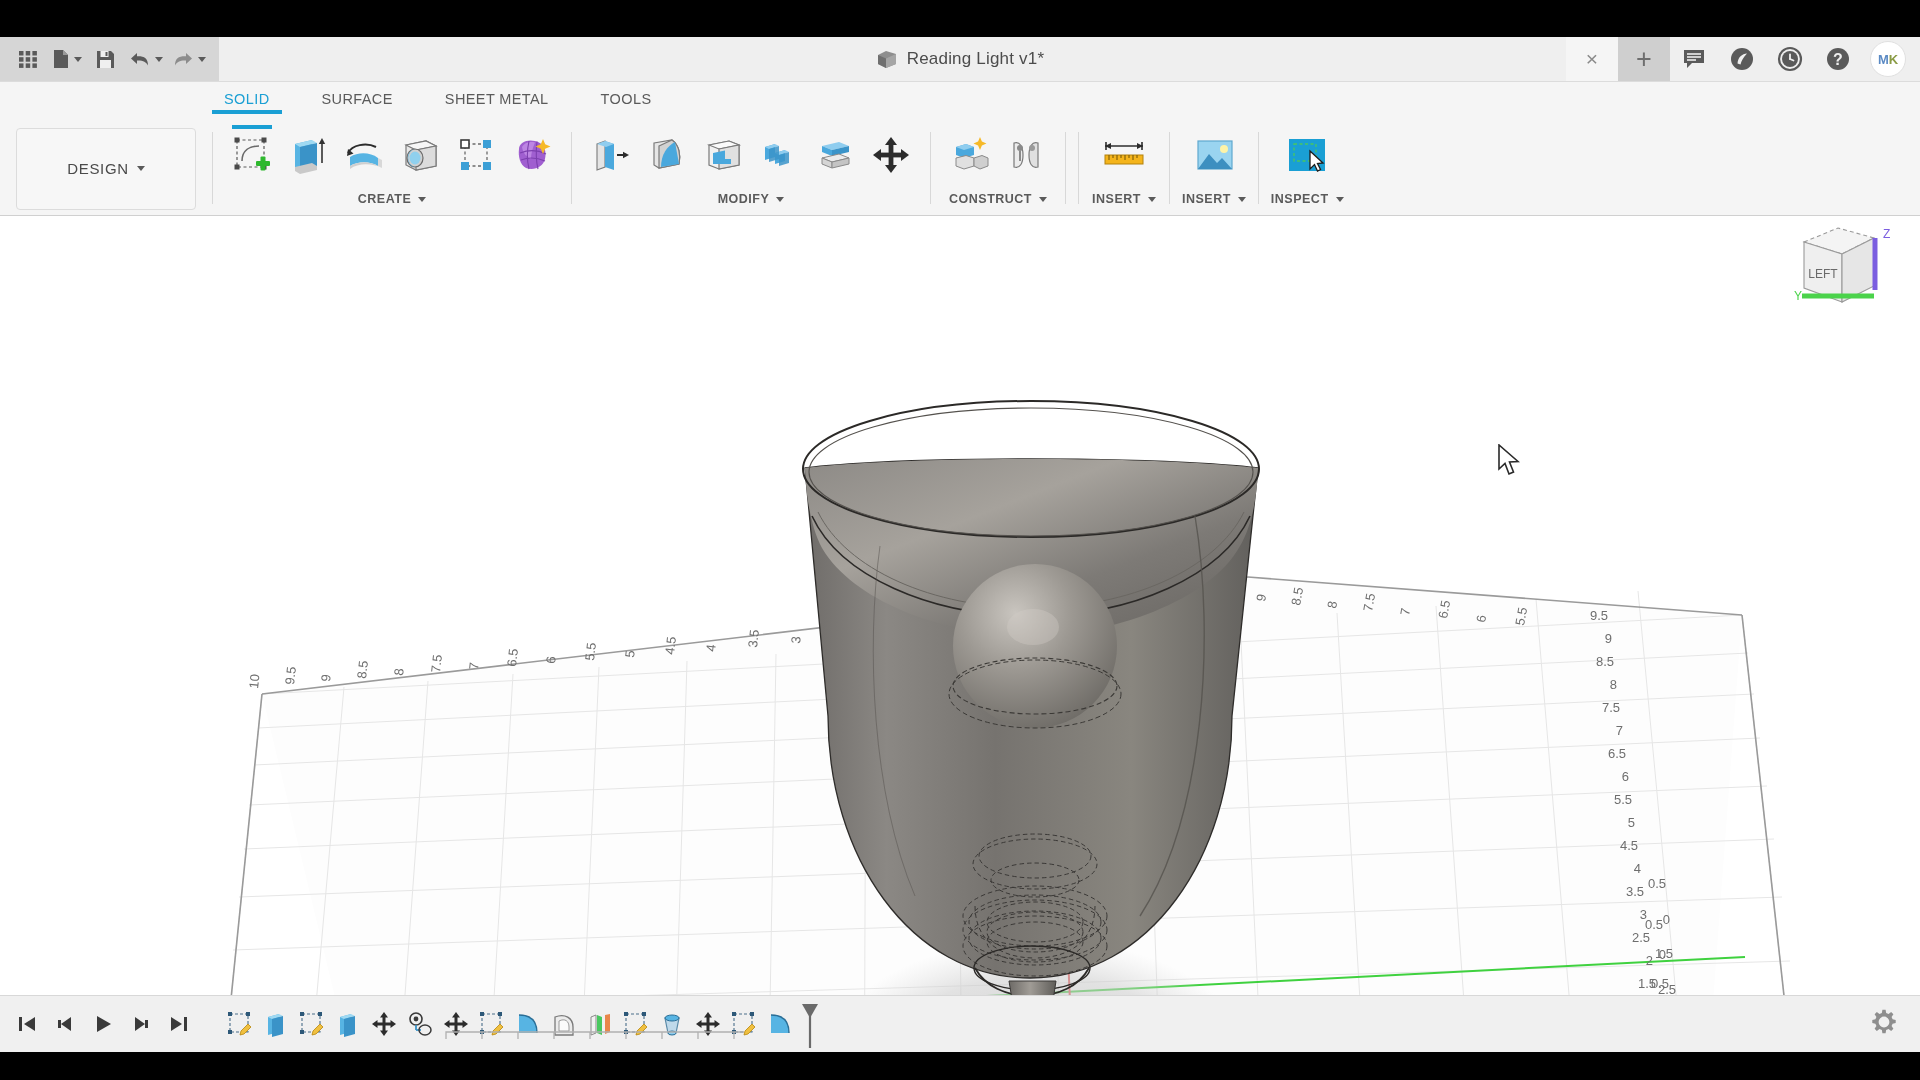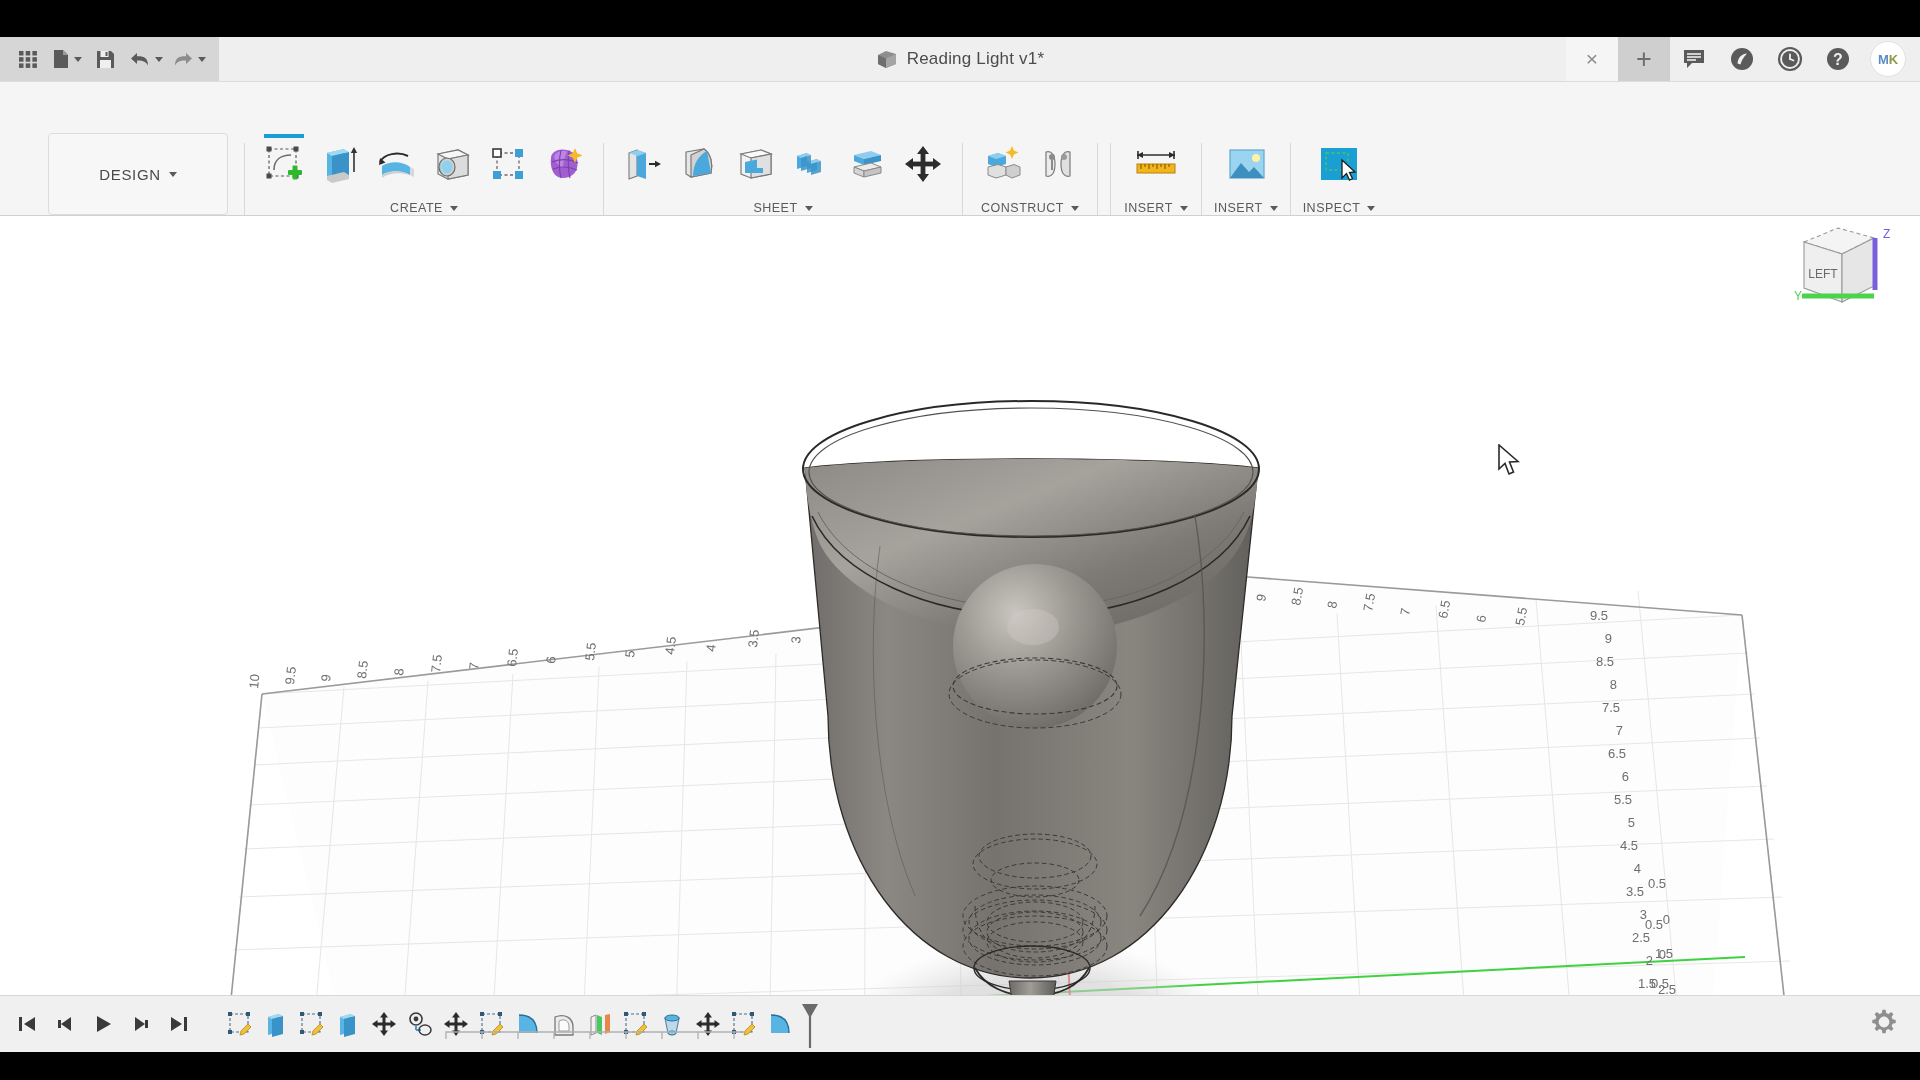--- a/index.html
+++ b/index.html
@@ -35,32 +35,32 @@
   #avatar span{color:#5b8ac4;}
 
   
   #ribbonwrap{position:relative;height:133px;background:#f5f5f5;border-bottom:1px solid #d0d0d0;}
   #tabs{position:absolute;left:198px;top:0;display:flex;gap:0;}
   .tab{padding:9px 26px 7px;font-size:14.5px;color:#5a5a5a;cursor:pointer;position:relative;
        letter-spacing:.4px;}
   .tab.active{color:#1a9fd4;}
   .tab.active::after{content:"";position:absolute;left:14px;right:14px;bottom:0;height:4px;background:#1a9fd4;}
 
-  #ribbon{position:absolute;left:0;top:32px;right:0;height:101px;display:flex;align-items:flex-end;margin-left:32px;}
+  #ribbon{position:absolute;left:0;top:32px;right:0;height:101px;display:flex;align-items:center;}
   #designbox{width:178px;height:80px;margin:8px 10px 0 16px;border:1px solid #dcdcdc;border-radius:4px;
              background:#f7f7f7;display:flex;align-items:center;justify-content:center;cursor:pointer;}
   #designbox .dtxt{font-size:15px;color:#4a4a4a;letter-spacing:.7px;}
   .group{display:flex;flex-direction:column;align-items:center;position:relative;padding:0 6px;}
   .grow{display:flex;align-items:flex-start;gap:2px;height:62px;padding-top:6px;}
   .gbtn{width:54px;height:58px;display:flex;align-items:flex-start;justify-content:center;
         cursor:pointer;border-radius:3px;padding-top:4px;}
   .gbtn.selected-top{position:relative;}
   .gbtn.selected-top::before{content:"";position:absolute;top:-4px;left:7px;right:7px;height:4px;background:#1a9fd4;}
   .glabel{font-size:12.5px;color:#5a5a5a;display:flex;align-items:center;gap:4px;
-          letter-spacing:.5px;margin-top:1px;}
+          letter-spacing:.5px;margin-top:1px;font-weight:bold;}
   .gsep{width:1px;height:72px;background:#d8d8d8;margin:6px 6px 0;}
 
   
   #canvas{position:relative;height:779px;background:#fff;overflow:hidden;}
   #gridsvg{position:absolute;left:0;top:0;}
   #cursor{position:absolute;left:1497px;top:228px;}
   #viewcube{position:absolute;right:18px;top:0px;width:120px;height:110px;}
 
   
   #timeline{position:relative;height:56px;background:#f0f0f0;border-top:1px solid #d8d8d8;
@@ -186,20 +186,26 @@
 
         <div id="avatar">
           <span>M</span>
             <span style="color:#8b9c46">K</span>
         </div>
       </div>
     </div>
 
     <div id="ribbonwrap">
 
+      <div id="tabs">
+        <div class="tab active">SOLID</div>
+        <div class="tab">SURFACE</div>
+        <div class="tab">SHEET METAL</div>
+        <div class="tab">TOOLS</div>
+      </div>
 
       <div id="ribbon">
 
         <div id="designbox">
           <span class="dtxt">DESIGN</span>
           <span class="caret" style="margin-left:8px;"></span>
         </div>
         <div class="gsep"></div>
 
         <div class="group">
@@ -341,21 +347,21 @@
                     <path d="M22 40 l6 -8 h-12 z"></path>
                   <path d="M4 22 l8 -6 v12 z"></path>
                     <path d="M40 22 l-8 -6 v12 z"></path>
                   <rect x="19.6" y="10" width="4.8" height="24"></rect>
                     <rect x="10" y="19.6" width="24" height="4.8"></rect>
                 </g>
               </svg>
             </div>
           </div>
           <div class="glabel">
-            <span>SHEET</span>
+            <span>MODIFY</span>
             <span class="caret"></span>
           </div>
         </div>
         <div class="gsep"></div>
 
         <div class="group">
           <div class="grow">
             <div class="gbtn">
               <svg width="44" height="44" viewBox="0 0 44 44">
                 <path d="M8 14 L18 11 L26 14 L26 22 L16 25 L8 22 Z" fill="#4aa8dd"></path>

